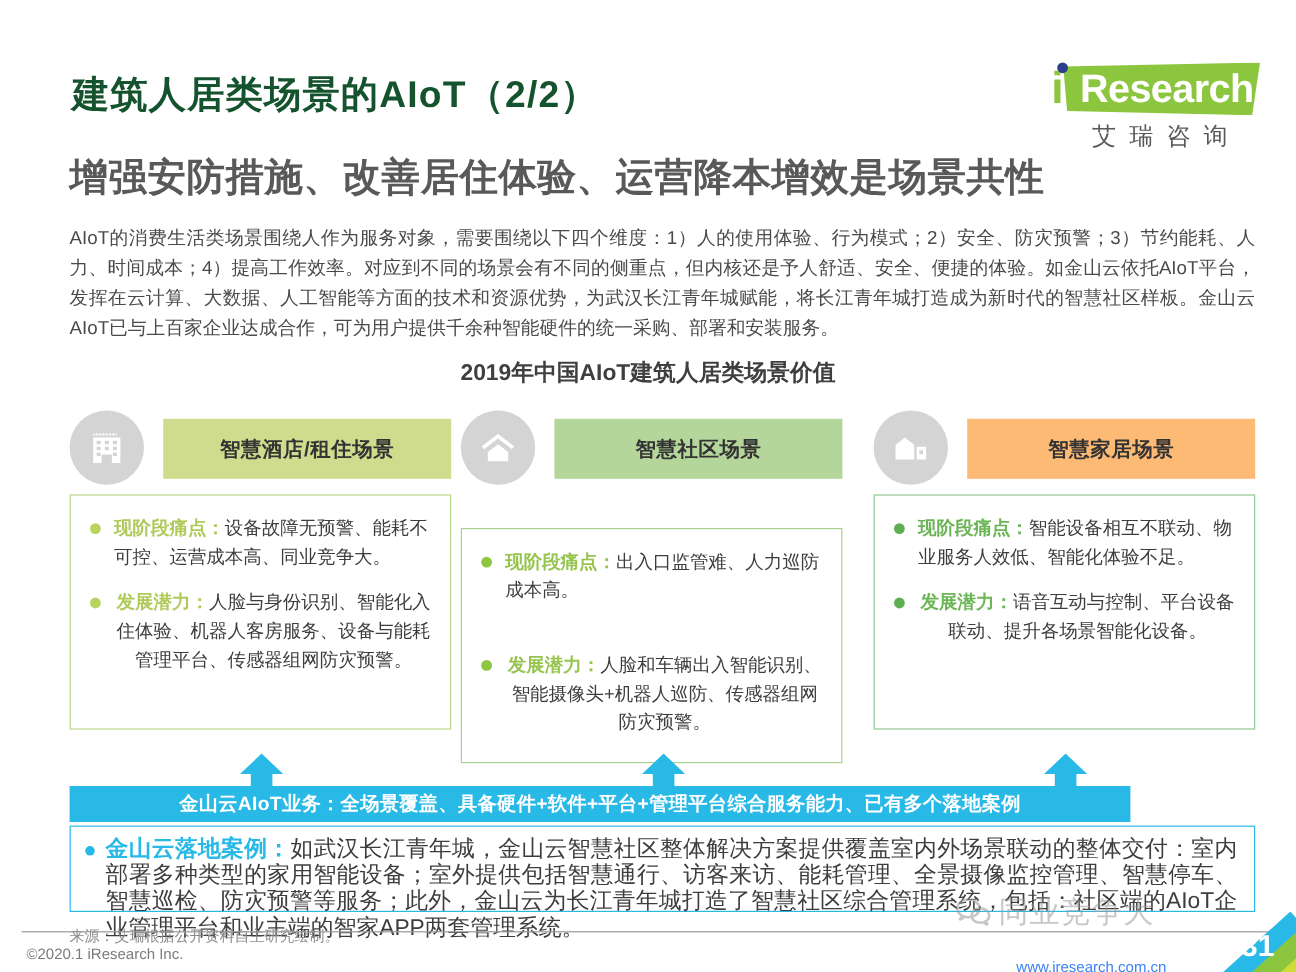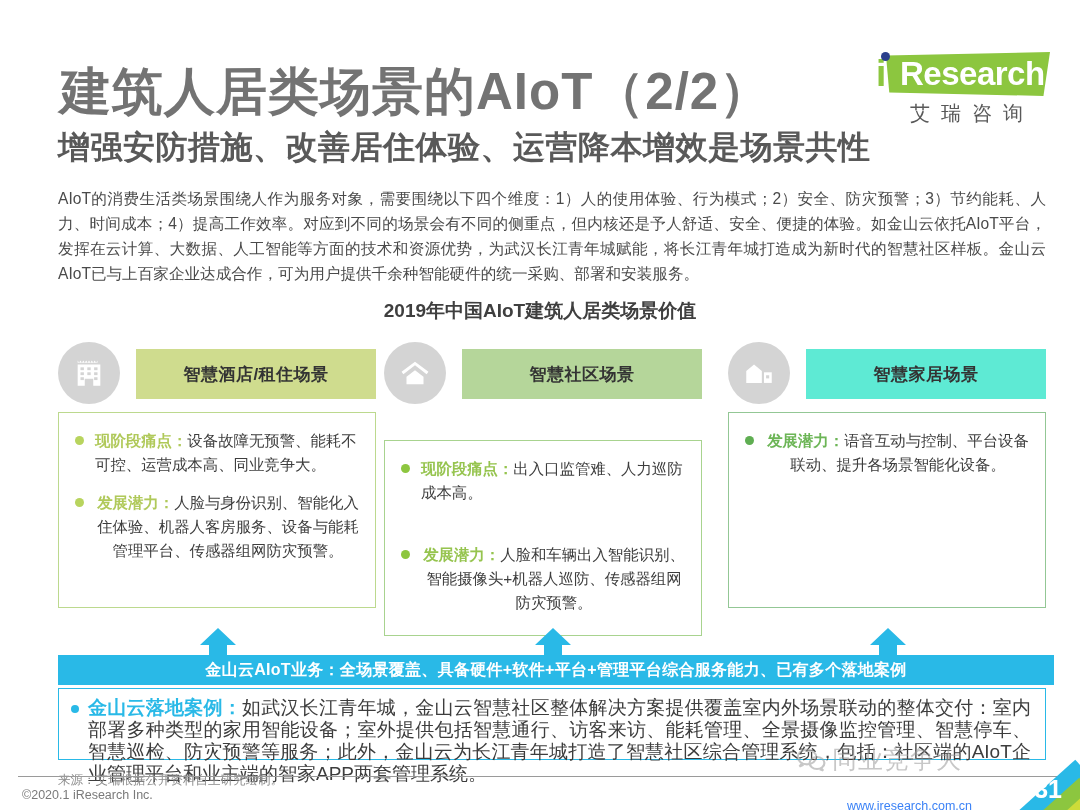--- a/index.html
+++ b/index.html
@@ -8,22 +8,22 @@
     font-family:"Liberation Sans","DejaVu Sans",sans-serif;
     background:#ffffff;
     position:relative;
     overflow:hidden;
     color:#4d4d4d;
   }
 
   
   .page-title {
     position:absolute; left:60px; top:58px;
-    font-size:51px; font-weight:700; letter-spacing:1px;
-    color:#737373; white-space:nowrap;
+    font-size:31px; font-weight:700; letter-spacing:1px;
+    color:#14532d; white-space:nowrap;
   }
   .page-subtitle {
     position:absolute; left:58px; top:126px;
     font-size:32px; font-weight:700; letter-spacing:.5px;
     color:#595959; white-space:nowrap;
   }
 
   
   .logo { position:absolute; right:22px; top:48px; width:200px; height:80px; }
   .logo-mark { position:relative; width:200px; height:52px; }
@@ -75,21 +75,21 @@
     display:flex; align-items:center; justify-content:center;
   }
   .circ svg { width:34px; height:34px; fill:#ffffff; }
   .head-box {
     position:absolute; left:78px; top:7px; right:0; height:50px;
     display:flex; align-items:center; justify-content:center;
     font-size:17px; font-weight:700; color:#333333; letter-spacing:.5px;text-align:center;
   }
   .hb-0 { background:#cfdc8e; }
   .hb-1 { background:#b5d69a; }
-  .hb-2 { background:#5eead4; }
+  .hb-2 { background:#fdba74; }
 
   .body-box {
     position:relative; margin-top:4px; min-height:196px;
     border:1.5px solid #bcd98e; background:#ffffff;
     padding:16px 14px 14px 12px;
   }
   .bb-1 { border-color:#a8d38f;margin-top:32px; }
   .bb-2 { border-color:#93c795; }
 
   .bullet-row { display:flex; margin-bottom:14px; }
@@ -107,21 +107,21 @@
 
   
   .arrow { position:absolute; width:40px; height:34px; }
   .arrow svg { width:40px; height:34px; fill:#29b9e7; }
   .a0 { left:198px; top:628px; }
   .a1 { left:533px; top:628px; }
   .a2 { left:868px; top:628px; }
 
   
   .banner {
-    position:absolute; left:58px; top:655px; width:996px; height:30px;
+    position:absolute; left:58px; top:655px; width:884px; height:30px;
     background:#29b9e7; display:flex; align-items:center; justify-content:center;
     color:#ffffff; font-size:16px; font-weight:700; letter-spacing:.3px;
   }
 
   
   .case-box {
     position:absolute; left:58px; top:688px; width:988px; height:72px;
     border:1.5px solid #29b9e7; background:#ffffff;
     padding:8px 14px 6px 10px;
     display:flex;
@@ -259,20 +259,24 @@
           <path d="M3 10.5L8.5 6l5.5 4.5V19H3z"></path>
           <path d="M15.5 11.5H21V19h-5.5z"></path>
           <rect x="17" y="13.6" width="2.2" height="2.2" fill="#d4d4d4"></rect>
         </svg>
       </div>
       <div class="head-box hb-2">智慧家居场景</div>
     </div>
     <div class="body-box bb-2">
       <div class="bullet-row">
         <span class="dot dot-2"></span>
+        <div class="btxt"><span class="blabel bl-2">现阶段痛点：</span><span>智能设备相互不联动、物业服务人效低、智能化体验不足。</span></div>
+      </div>
+      <div class="bullet-row">
+        <span class="dot dot-2"></span>
         <div class="btxt"><span class="blabel bl-2">发展潜力：</span><span>语音互动与控制、平台设备联动、提升各场景智能化设备。</span></div>
       </div>
     </div>
   </div>
 </div>
 
 <div class="arrow a0">
   <svg viewBox="0 0 40 34">
       <path d="M20 0L38 17H29v17H11V17H2z"></path>
     </svg>

